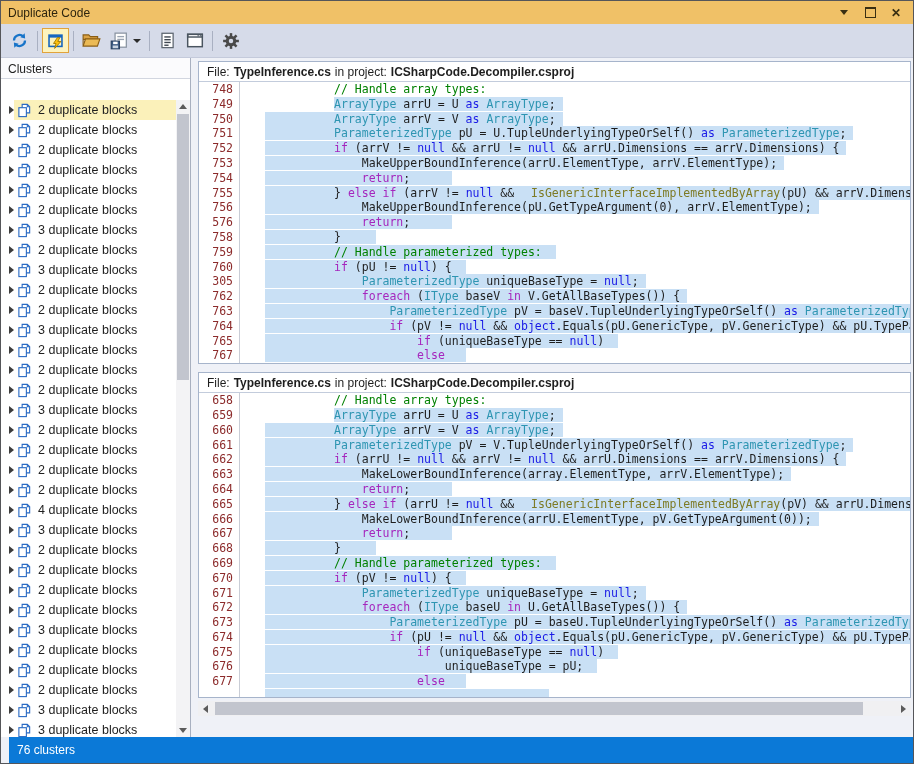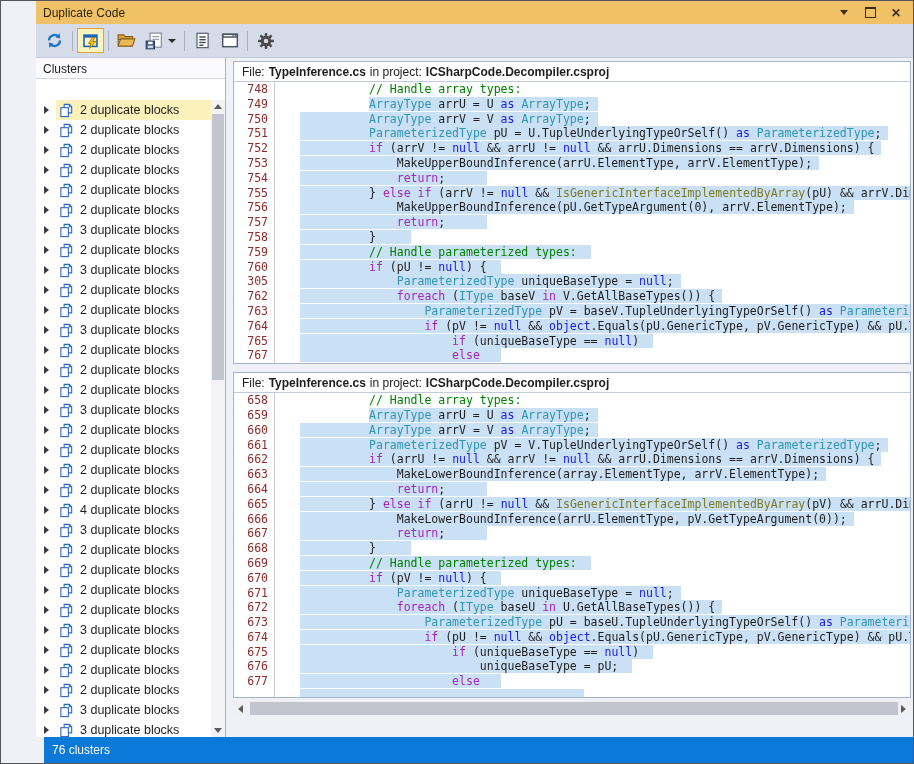--- a/index.html
+++ b/index.html
@@ -1,17 +1,17 @@
 <!DOCTYPE html>
 <html><head>
 <meta charset="utf-8">
 <style>
   html,body{margin:0;padding:0;background:#fff;}
   body{width:914px;height:764px;position:relative;font-family:"Liberation Sans",sans-serif;}
-  .window{position:absolute;inset:0;border:1px solid #55565A;display:flex;flex-direction:column;background:#EFF1F7;box-sizing:border-box;padding-left:35px;}
+  .window{position:absolute;inset:0;border:1px solid #55565A;display:flex;flex-direction:column;background:#EFF1F7;box-sizing:border-box;}
 
   
   .titlebar{height:23px;background:#F0C167;display:flex;align-items:center;padding:0 7px;flex:none;}
   .titlebar .title{font-size:12px;color:#2E250E;}
   .tb-right{margin-left:auto;display:flex;align-items:center;gap:10px;padding-right:2px;}
   .tbtn{width:16px;height:16px;display:flex;align-items:center;justify-content:center;cursor:default;}
   .chev{width:0;height:0;border-left:4px solid transparent;border-right:4px solid transparent;border-top:5px solid #3A2F12;}
   .boxicon{width:9px;height:8px;border:1.6px solid #3A2F12;border-top-width:2.6px;}
   .xicon{font-size:12px;color:#3A2F12;line-height:12px;font-weight:bold;}
 
@@ -23,21 +23,21 @@
   .dd-arrow{width:0;height:0;border-left:4px solid transparent;border-right:4px solid transparent;border-top:4px solid #2B2B2B;margin:0 4px 0 1px;}
 
   
   .main{flex:1;display:flex;min-height:0;}
   .clusters{width:189px;flex:none;background:#fff;border-right:1px solid #A8B0C0;display:flex;flex-direction:column;min-height:0;gap:20px;}
   .clusters-header{height:21px;flex:none;border-bottom:1px solid #D2D6E0;background:#FBFBFD;font-size:12px;color:#1E1E1E;padding:4px 0 0 7px;box-sizing:border-box;}
   .clusters-body{flex:1;position:relative;min-height:0;overflow:hidden;}
   .clusters-list{position:absolute;left:0;top:1px;right:14px;bottom:0;overflow:hidden;}
   .cluster-item{height:20px;display:flex;align-items:center;}
   .expander{width:0;height:0;border-left:5px solid #3C3C3C;border-top:4px solid transparent;border-bottom:4px solid transparent;margin-left:8px;flex:none;}
-  .item-body{display:flex;align-items:center;height:100%;flex:1;margin-left:7px;padding-left:3px;}
+  .item-body{display:flex;align-items:center;height:100%;flex:1;padding-left:3px;}
   .item-body.selected{background:#FBF1BA;}
   .pages-svg{flex:none;margin-right:6px;}
   .item-label{font-size:12.5px;color:#1E1E1E;white-space:nowrap;}
 
   
   .vscroll{position:absolute;top:1px;right:0;bottom:0;width:14px;background:#F3F3F5;}
   .varrow{position:absolute;left:0;width:14px;height:13px;display:flex;align-items:center;justify-content:center;}
   .varrow.up{top:0;}
   .varrow.down{bottom:0;}
   .tri-up{width:0;height:0;border-left:4px solid transparent;border-right:4px solid transparent;border-bottom:5px solid #5B5B5B;}
@@ -53,21 +53,21 @@
   .code{font-family:"DejaVu Sans Mono",monospace;font-size:11.5px;overflow:hidden;}
   .code-line{height:14.8px;line-height:14.8px;display:flex;white-space:pre;}
   .code-line.partial{height:8px;overflow:hidden;}
   .ln{width:34px;flex:none;text-align:right;padding-right:6px;color:#8C2B2B;}
   .ltext{flex:1;min-width:0;overflow:hidden;border-left:1px solid #C9CDD6;padding-left:4px;white-space:pre;color:#1E1E1E;}
   .hl{background:#C9E0F5;}
   .tk-c{color:#008000;}
   .tk-t{color:#2E95B2;}
   .tk-k{color:#1919E6;}
   .tk-f{color:#A526BD;}
-  .tk-m{color:#7D7A24;}
+  .tk-m{color:#7D7A24;margin-left:10px;}
   .tk-p{color:#1E1E1E;}
   .panel-gap{height:8px;flex:none;}
 
   
   .hscroll{height:15px;flex:none;margin-top:3px;background:#F0F0F2;display:flex;align-items:center;}
   .harrow{width:15px;height:15px;flex:none;display:flex;align-items:center;justify-content:center;}
   .tri-left{width:0;height:0;border-top:4px solid transparent;border-bottom:4px solid transparent;border-right:5px solid #5B5B5B;}
   .tri-right{width:0;height:0;border-top:4px solid transparent;border-bottom:4px solid transparent;border-left:5px solid #5B5B5B;}
   .htrack{flex:1;height:15px;position:relative;}
   .hthumb{position:absolute;left:2px;top:1px;bottom:1px;width:648px;background:#C2C5CE;}
@@ -554,21 +554,21 @@
         <div class="code">
             <div class="code-line"><span class="ln">748</span><span class="ltext"><span>             </span><span class="tk-c">// Handle array types:</span></span></div>
             <div class="code-line"><span class="ln">749</span><span class="ltext"><span>             </span><span class="hl"><span class="tk-t">ArrayType</span><span class="tk-p"> arrU = U </span><span class="tk-k">as</span><span class="tk-p"> </span><span class="tk-t">ArrayType</span><span class="tk-p">;</span><span> </span></span></span></div>
             <div class="code-line"><span class="ln">750</span><span class="ltext"><span>   </span><span class="hl"><span>          </span><span class="tk-t">ArrayType</span><span class="tk-p"> arrV = V </span><span class="tk-k">as</span><span class="tk-p"> </span><span class="tk-t">ArrayType</span><span class="tk-p">;</span><span> </span></span></span></div>
             <div class="code-line"><span class="ln">751</span><span class="ltext"><span>   </span><span class="hl"><span>          </span><span class="tk-t">ParameterizedType</span><span class="tk-p"> pU = U.TupleUnderlyingTypeOrSelf() </span><span class="tk-k">as</span><span class="tk-p"> </span><span class="tk-t">ParameterizedType</span><span class="tk-p">;</span><span> </span></span></span></div>
             <div class="code-line"><span class="ln">752</span><span class="ltext"><span>   </span><span class="hl"><span>          </span><span class="tk-f">if</span><span class="tk-p"> (arrV != </span><span class="tk-k">null</span><span class="tk-p"> &amp;&amp; arrU != </span><span class="tk-k">null</span><span class="tk-p"> &amp;&amp; arrU.Dimensions == arrV.Dimensions) {</span><span> </span></span></span></div>
             <div class="code-line"><span class="ln">753</span><span class="ltext"><span>   </span><span class="hl"><span>              </span><span class="tk-p">MakeUpperBoundInference(arrU.ElementType, arrV.ElementType);</span><span> </span></span></span></div>
             <div class="code-line"><span class="ln">754</span><span class="ltext"><span>   </span><span class="hl"><span>              </span><span class="tk-f">return</span><span class="tk-p">;</span><span>      </span></span></span></div>
             <div class="code-line"><span class="ln">755</span><span class="ltext"><span>   </span><span class="hl"><span>          </span><span class="tk-p">} </span><span class="tk-f">else</span><span class="tk-p"> </span><span class="tk-f">if</span><span class="tk-p"> (arrV != </span><span class="tk-k">null</span><span class="tk-p"> &amp;&amp; </span><span class="tk-m">IsGenericInterfaceImplementedByArray</span><span class="tk-p">(pU) &amp;&amp; arrV.Dimensions == 1) {</span></span></span></div>
             <div class="code-line"><span class="ln">756</span><span class="ltext"><span>   </span><span class="hl"><span>              </span><span class="tk-p">MakeUpperBoundInference(pU.GetTypeArgument(0), arrV.ElementType);</span><span> </span></span></span></div>
-            <div class="code-line"><span class="ln">757</span><span class="ltext"><span>   </span><span class="hl"><span>              </span><span class="tk-f">return</span><span class="tk-p">;</span><span>      </span></span></span></div>
+            <div class="code-line"><span class="ln">576</span><span class="ltext"><span>   </span><span class="hl"><span>              </span><span class="tk-f">return</span><span class="tk-p">;</span><span>      </span></span></span></div>
             <div class="code-line"><span class="ln">758</span><span class="ltext"><span>   </span><span class="hl"><span>          </span><span class="tk-p">}</span><span>     </span></span></span></div>
             <div class="code-line"><span class="ln">759</span><span class="ltext"><span>   </span><span class="hl"><span>          </span><span class="tk-c">// Handle parameterized types:</span><span>  </span></span></span></div>
             <div class="code-line"><span class="ln">760</span><span class="ltext"><span>   </span><span class="hl"><span>          </span><span class="tk-f">if</span><span class="tk-p"> (pU != </span><span class="tk-k">null</span><span class="tk-p">) {</span><span>  </span></span></span></div>
             <div class="code-line"><span class="ln">305</span><span class="ltext"><span>   </span><span class="hl"><span>              </span><span class="tk-t">ParameterizedType</span><span class="tk-p"> uniqueBaseType = </span><span class="tk-k">null</span><span class="tk-p">;</span><span> </span></span></span></div>
             <div class="code-line"><span class="ln">762</span><span class="ltext"><span>   </span><span class="hl"><span>              </span><span class="tk-f">foreach</span><span class="tk-p"> (</span><span class="tk-t">IType</span><span class="tk-p"> baseV </span><span class="tk-f">in</span><span class="tk-p"> V.GetAllBaseTypes()) {</span><span> </span></span></span></div>
             <div class="code-line"><span class="ln">763</span><span class="ltext"><span>   </span><span class="hl"><span>                  </span><span class="tk-t">ParameterizedType</span><span class="tk-p"> pV = baseV.TupleUnderlyingTypeOrSelf() </span><span class="tk-k">as</span><span class="tk-p"> </span><span class="tk-t">ParameterizedType</span></span></span></div>
             <div class="code-line"><span class="ln">764</span><span class="ltext"><span>   </span><span class="hl"><span>                  </span><span class="tk-f">if</span><span class="tk-p"> (pV != </span><span class="tk-k">null</span><span class="tk-p"> &amp;&amp; </span><span class="tk-k">object</span><span class="tk-p">.Equals(pU.GenericType, pV.GenericType) &amp;&amp; pU.TypeParameterCount == pV.TypeParameterCount) {</span></span></span></div>
             <div class="code-line"><span class="ln">765</span><span class="ltext"><span>   </span><span class="hl"><span>                      </span><span class="tk-f">if</span><span class="tk-p"> (uniqueBaseType == </span><span class="tk-k">null</span><span class="tk-p">)</span><span>  </span></span></span></div>
             <div class="code-line"><span class="ln">767</span><span class="ltext"><span>   </span><span class="hl"><span>                      </span><span class="tk-f">else</span><span>   </span></span></span></div>
           </div>

